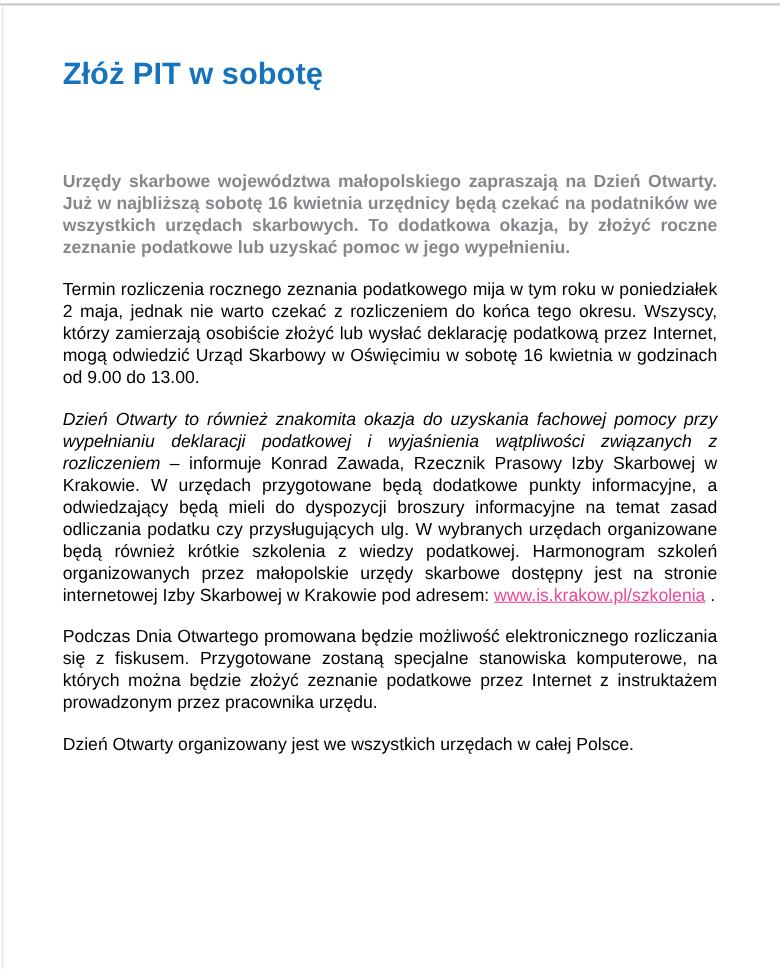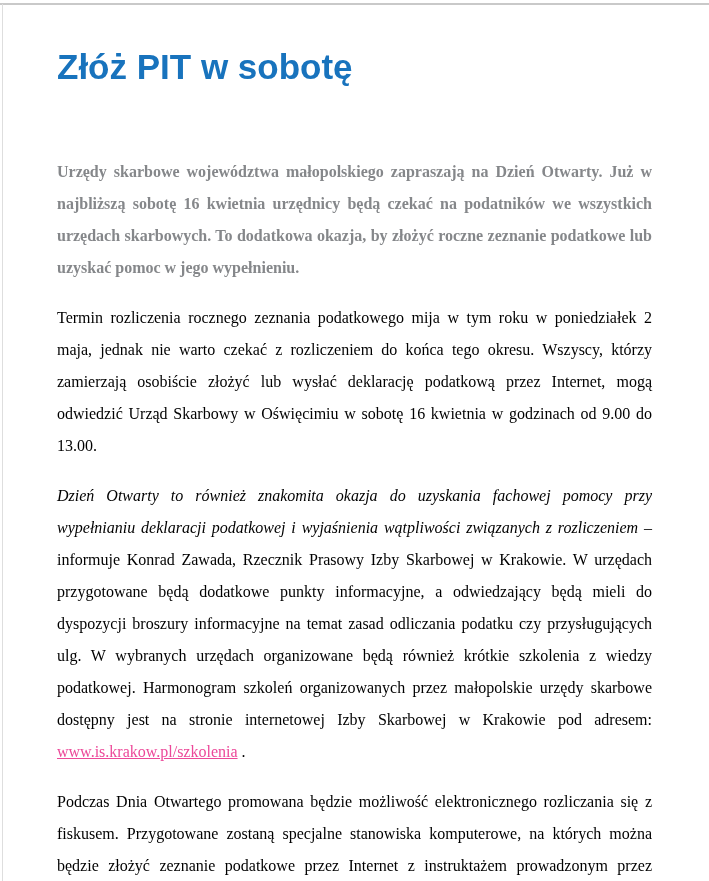--- a/index.html
+++ b/index.html
@@ -30,32 +30,31 @@
   }
   .page {
     position: absolute;
     top: 0; left: 0;
     width: 709px; height: 881px;
     box-sizing: border-box;
     padding: 50px 57px 0 57px;
   }
   h1.doc-title {
     margin: 0 0 72px 0;
-    font-size: 35px;
+    font-size: 28px;
     line-height: 34px;
     font-weight: bold;
     color: #1873bd;
     letter-spacing: 0px;
   }
   p.para {
     margin: 0 0 18px 0;
     font-size: 16px;
-    line-height: 32px;
+    line-height: 20px;
     text-align: justify;
-    font-family: Liberation Serif, serif;
   }
   p.lead {
     font-weight: bold;
     color: #85878a;
   }
   .quote-italic {
     font-style: italic;
   }
   a.doc-link {
     color: #ec4899;
@@ -77,14 +76,15 @@
   <h1 class="doc-title">Złóż PIT w sobotę</h1>
 
   <p class="para lead">Urzędy skarbowe województwa małopolskiego zapraszają na Dzień Otwarty. Już w najbliższą sobotę 16 kwietnia urzędnicy będą czekać na podatników we wszystkich urzędach skarbowych. To dodatkowa okazja, by złożyć roczne zeznanie podatkowe lub uzyskać pomoc w jego wypełnieniu.</p>
 
   <p class="para">Termin rozliczenia rocznego zeznania podatkowego mija w tym roku w poniedziałek 2 maja, jednak nie warto czekać z rozliczeniem do końca tego okresu. Wszyscy, którzy zamierzają osobiście złożyć lub wysłać deklarację podatkową przez Internet, mogą odwiedzić Urząd Skarbowy w Oświęcimiu w sobotę 16 kwietnia w godzinach od 9.00 do 13.00.</p>
 
   <p class="para"><span class="quote-italic">Dzień Otwarty to również znakomita okazja do uzyskania fachowej pomocy przy wypełnianiu deklaracji podatkowej i wyjaśnienia wątpliwości związanych z rozliczeniem</span><span> – informuje Konrad Zawada, Rzecznik Prasowy Izby Skarbowej w Krakowie.  W urzędach przygotowane będą dodatkowe punkty informacyjne, a odwiedzający będą mieli do dyspozycji broszury informacyjne na temat zasad odliczania podatku czy przysługujących ulg. W wybranych urzędach organizowane będą również krótkie szkolenia z wiedzy podatkowej. Harmonogram szkoleń organizowanych przez małopolskie urzędy skarbowe dostępny jest na stronie internetowej Izby Skarbowej w Krakowie pod adresem: </span><a class="doc-link">www.is.krakow.pl/szkolenia</a><span> .</span></p>
 
   <p class="para">Podczas Dnia Otwartego promowana będzie możliwość elektronicznego rozliczania się z fiskusem. Przygotowane zostaną specjalne stanowiska komputerowe, na których można będzie złożyć zeznanie podatkowe przez Internet z instruktażem prowadzonym przez pracownika urzędu.</p>
 
+  <p class="para single-line">Dzień Otwarty organizowany jest we wszystkich urzędach w całej Polsce.</p>
 
 </div>
 
 </body></html>

